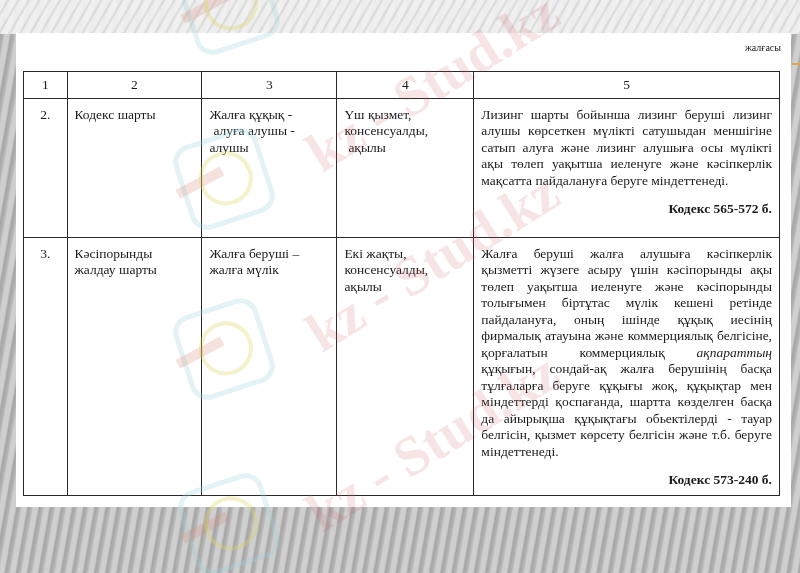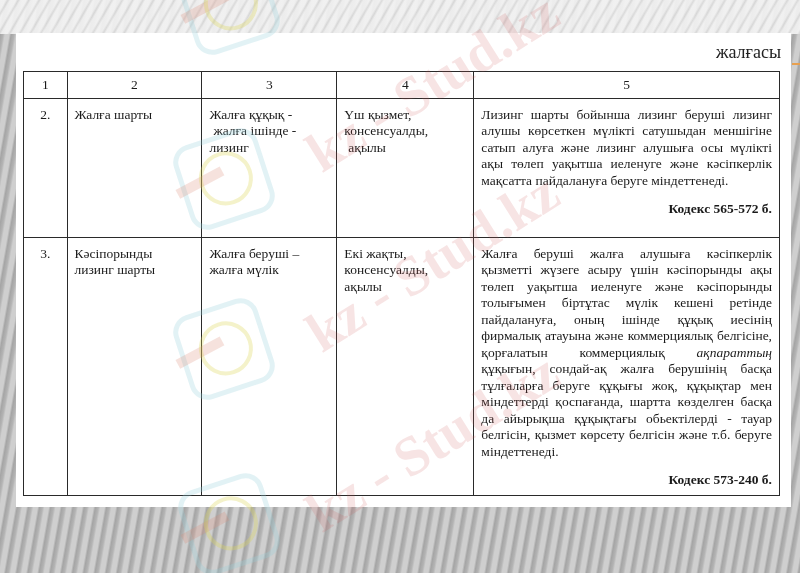--- a/index.html
+++ b/index.html
@@ -14,21 +14,21 @@
       position: absolute; left: 0; top: 0; width: 800px; height: 34px;
       background: repeating-linear-gradient(120deg, #f4f4f4 0px, #f4f4f4 5px, #dcdcdc 7px, #f4f4f4 9px);
       opacity: 0.9;
     }
     .page {
       position: absolute; left: 16px; top: 33px; width: 775px; height: 474px;
       background: #ffffff;
     }
     .continuation {
       position: absolute; right: 10px; top: 9px;
-      font-size: 18px; color: #222;
+      font-size: 10px; color: #222;
     }
     .orange-tick {
       position: absolute; left: 792px; top: 63px; width: 8px; height: 2px; background: #e8a050;
     }
     table.doc-table {
       position: absolute; left: 7px; top: 38px;
       width: 757px; border-collapse: collapse;
       font-size: 13.5px; line-height: 16.5px;
     }
     table.doc-table td {
@@ -79,40 +79,40 @@
         <tr class="header-row">
       <td class="num">1</td>
       <td class="c2">2</td>
       <td class="c3">3</td>
       <td class="c4">4</td>
       <td class="c5">5</td>
     </tr>
 
     <tr class="row-2">
       <td class="num">2.</td>
-      <td class="c2">Жалға шарты</td>
+      <td class="c2">Кодекс шарты</td>
       <td class="c3">
         <div>Жалға құқық -</div>
-        <div style="padding-left:4px">жалға ішінде -</div>
-        <div>лизинг</div>
+        <div style="padding-left:4px">алуға алушы -</div>
+        <div>алушы</div>
       </td>
       <td class="c4">
         <div>Үш қызмет,</div>
         <div>консенсуалды,</div>
         <div style="padding-left:4px">ақылы</div>
       </td>
       <td class="c5">
         <div class="justify">Лизинг шарты бойынша лизинг беруші лизинг алушы көрсеткен мүлікті сатушыдан меншігіне сатып алуға және лизинг алушыға осы мүлікті ақы төлеп уақытша иеленуге және кәсіпкерлік мақсатта пайдалануға беруге міндеттенеді.</div>
         <div class="code-ref">Кодекс 565-572 б.</div>
       </td>
     </tr>
 
     <tr class="row-3">
       <td class="num">3.</td>
-      <td class="c2">Кәсіпорынды лизинг шарты</td>
+      <td class="c2">Кәсіпорынды жалдау шарты</td>
       <td class="c3">
         <div>Жалға беруші –</div>
         <div>жалға мүлік</div>
       </td>
       <td class="c4">
         <div>Екі жақты,</div>
         <div>консенсуалды,</div>
         <div>ақылы</div>
       </td>
       <td class="c5">

